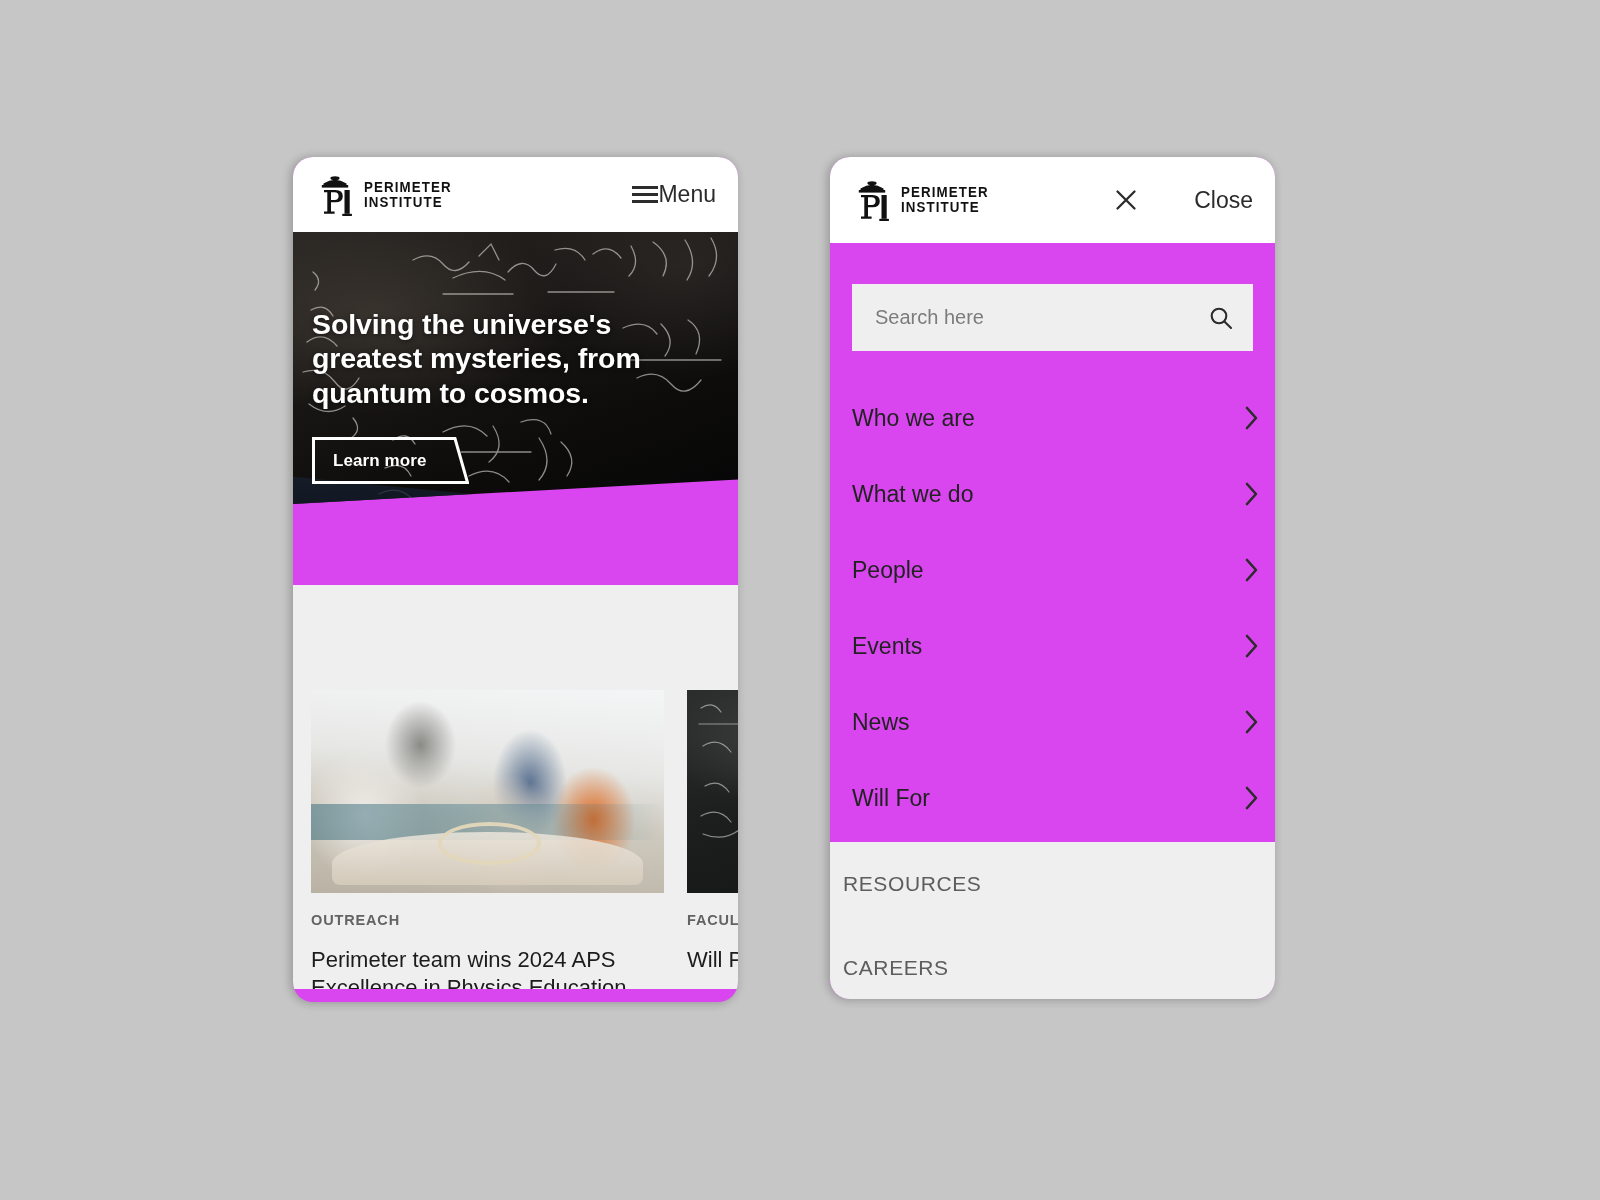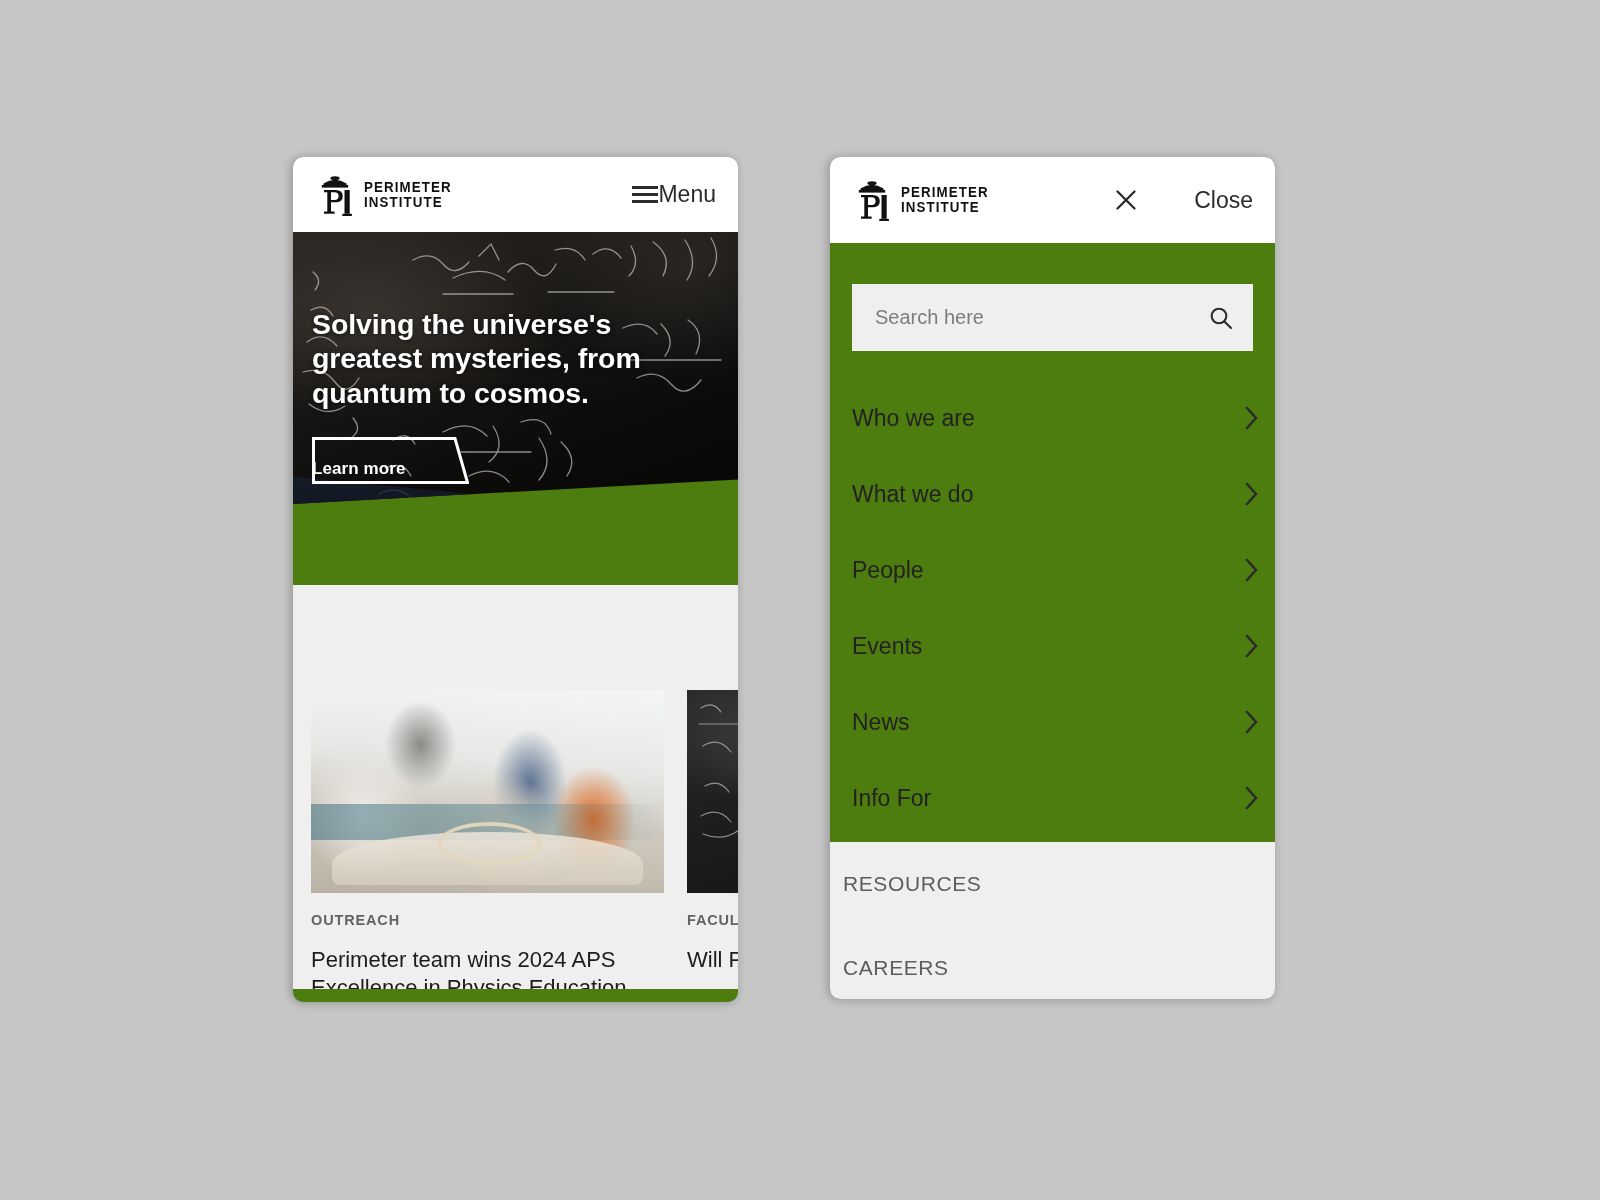--- a/index.html
+++ b/index.html
@@ -18,22 +18,22 @@
   .stage {
     position: absolute;
     left: 0; top: 0;
     width: 1600px;
     height: 1200px;
   }
 
   
   .phone {
     position: absolute;
-    background: #4d7c0f;
-    border-radius: 10px;
+    background: #d946ef;
+    border-radius: 20px;
     overflow: hidden;
     box-shadow: -3px 0 10px rgba(0,0,0,0.17), 0 2px 10px rgba(0,0,0,0.10);
   }
   #phone-home {
     left: 293px;
     top: 157px;
     width: 445px;
     height: 845px;
   }
   #phone-menu {
@@ -172,25 +172,26 @@
     width: 157px;
     height: 47px;
     cursor: pointer;
   }
   .learn-more-shape {
     position: absolute;
     inset: 0;
   }
   .learn-more-label {
     position: absolute;
-    left: 0; top: 8px;
+    left: 0; top: 0;
     width: 100%;
     height: 100%;
     display: flex;
     align-items: center;
+    padding-left: 21px;
     box-sizing: border-box;
     color: #fff;
     font-size: 17px;
     font-weight: 700;
     letter-spacing: 0.1px;
   }
 
   
   .home-body {
     position: absolute;
@@ -587,21 +588,21 @@
       </button>
 
       <button class="menu-item">
         <span class="menu-item-label">News</span>
         <svg class="chev" viewBox="0 0 16 26">
           <path d="M3 3 L12 13 L3 23" fill="none" stroke="#2b2b2b" stroke-width="2.6" stroke-linecap="round" stroke-linejoin="round"></path>
         </svg>
       </button>
 
       <button class="menu-item">
-        <span class="menu-item-label">Info For</span>
+        <span class="menu-item-label">Will For</span>
         <svg class="chev" viewBox="0 0 16 26">
           <path d="M3 3 L12 13 L3 23" fill="none" stroke="#2b2b2b" stroke-width="2.6" stroke-linecap="round" stroke-linejoin="round"></path>
         </svg>
       </button>
 
     </div>
 
     <div class="menu-footer">
       <div class="footer-link">RESOURCES</div>
       <div class="footer-link">CAREERS</div>

